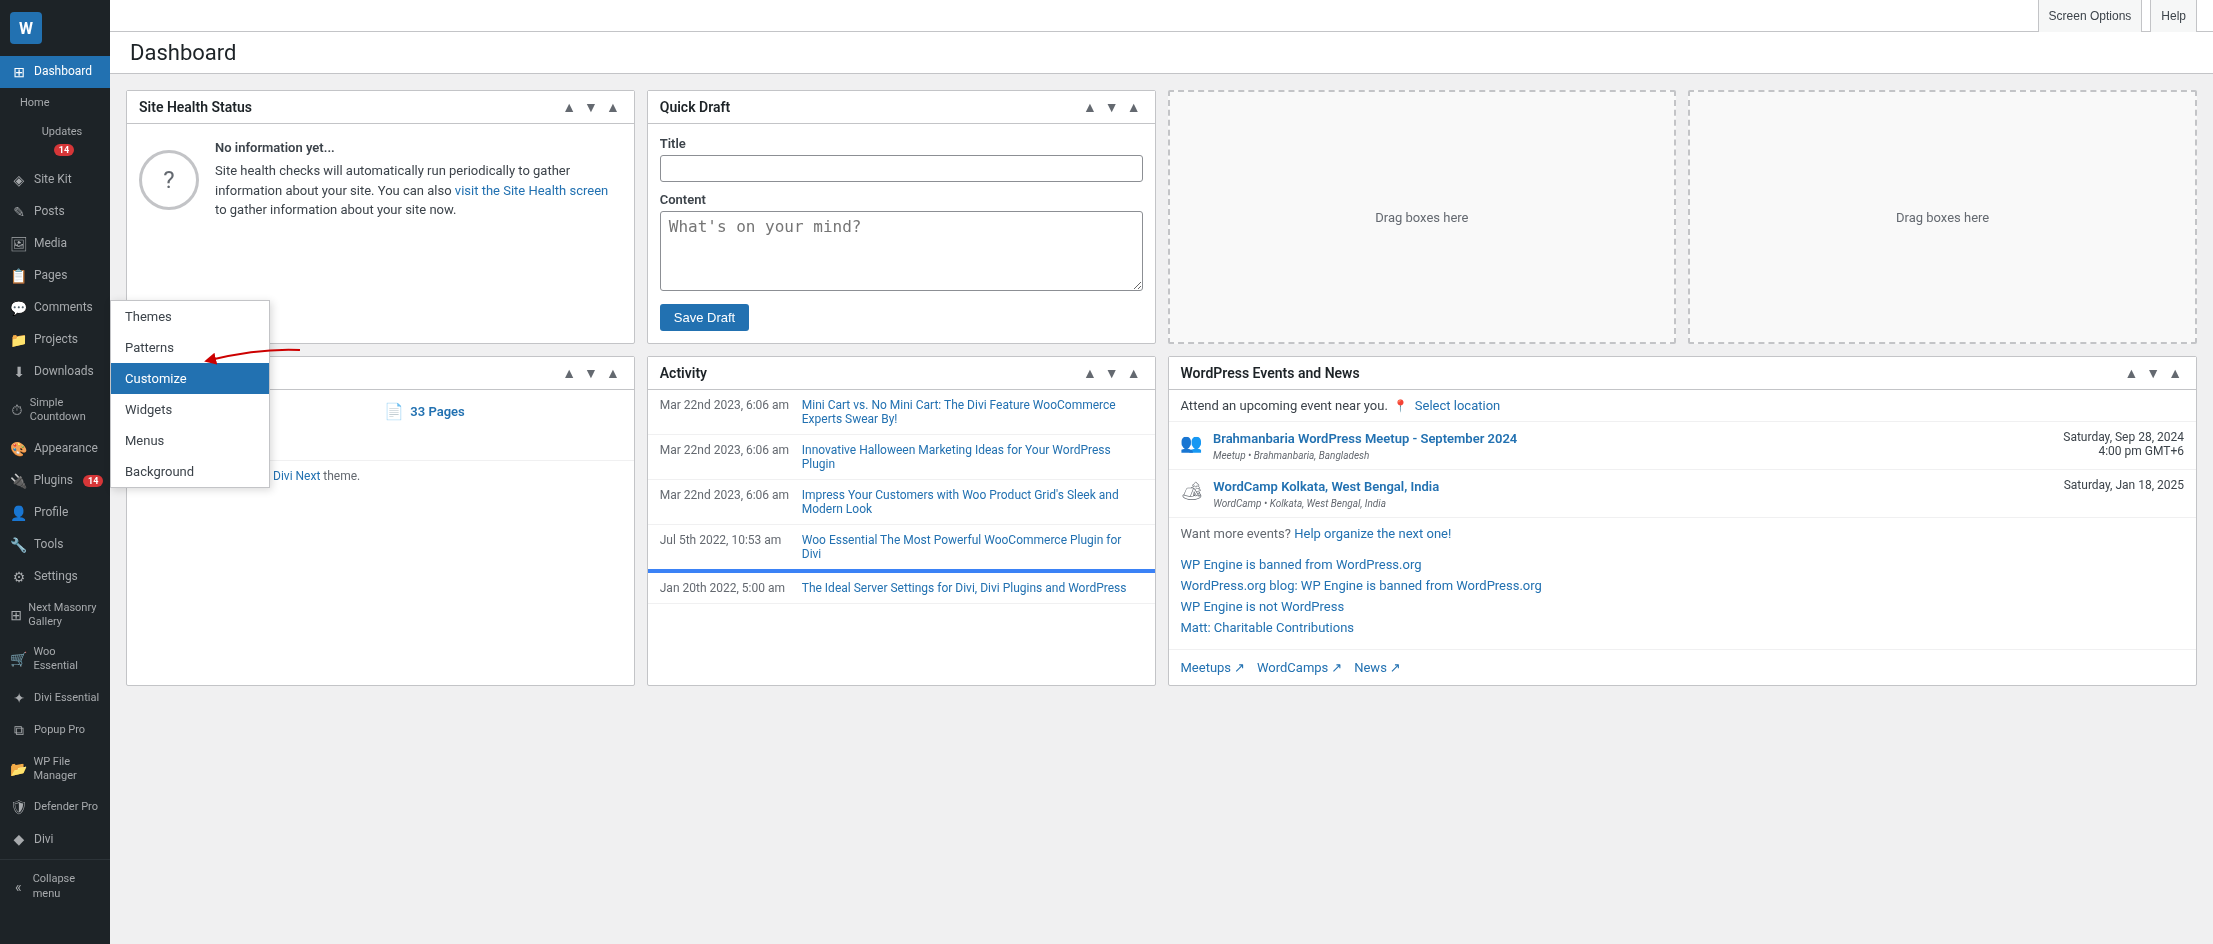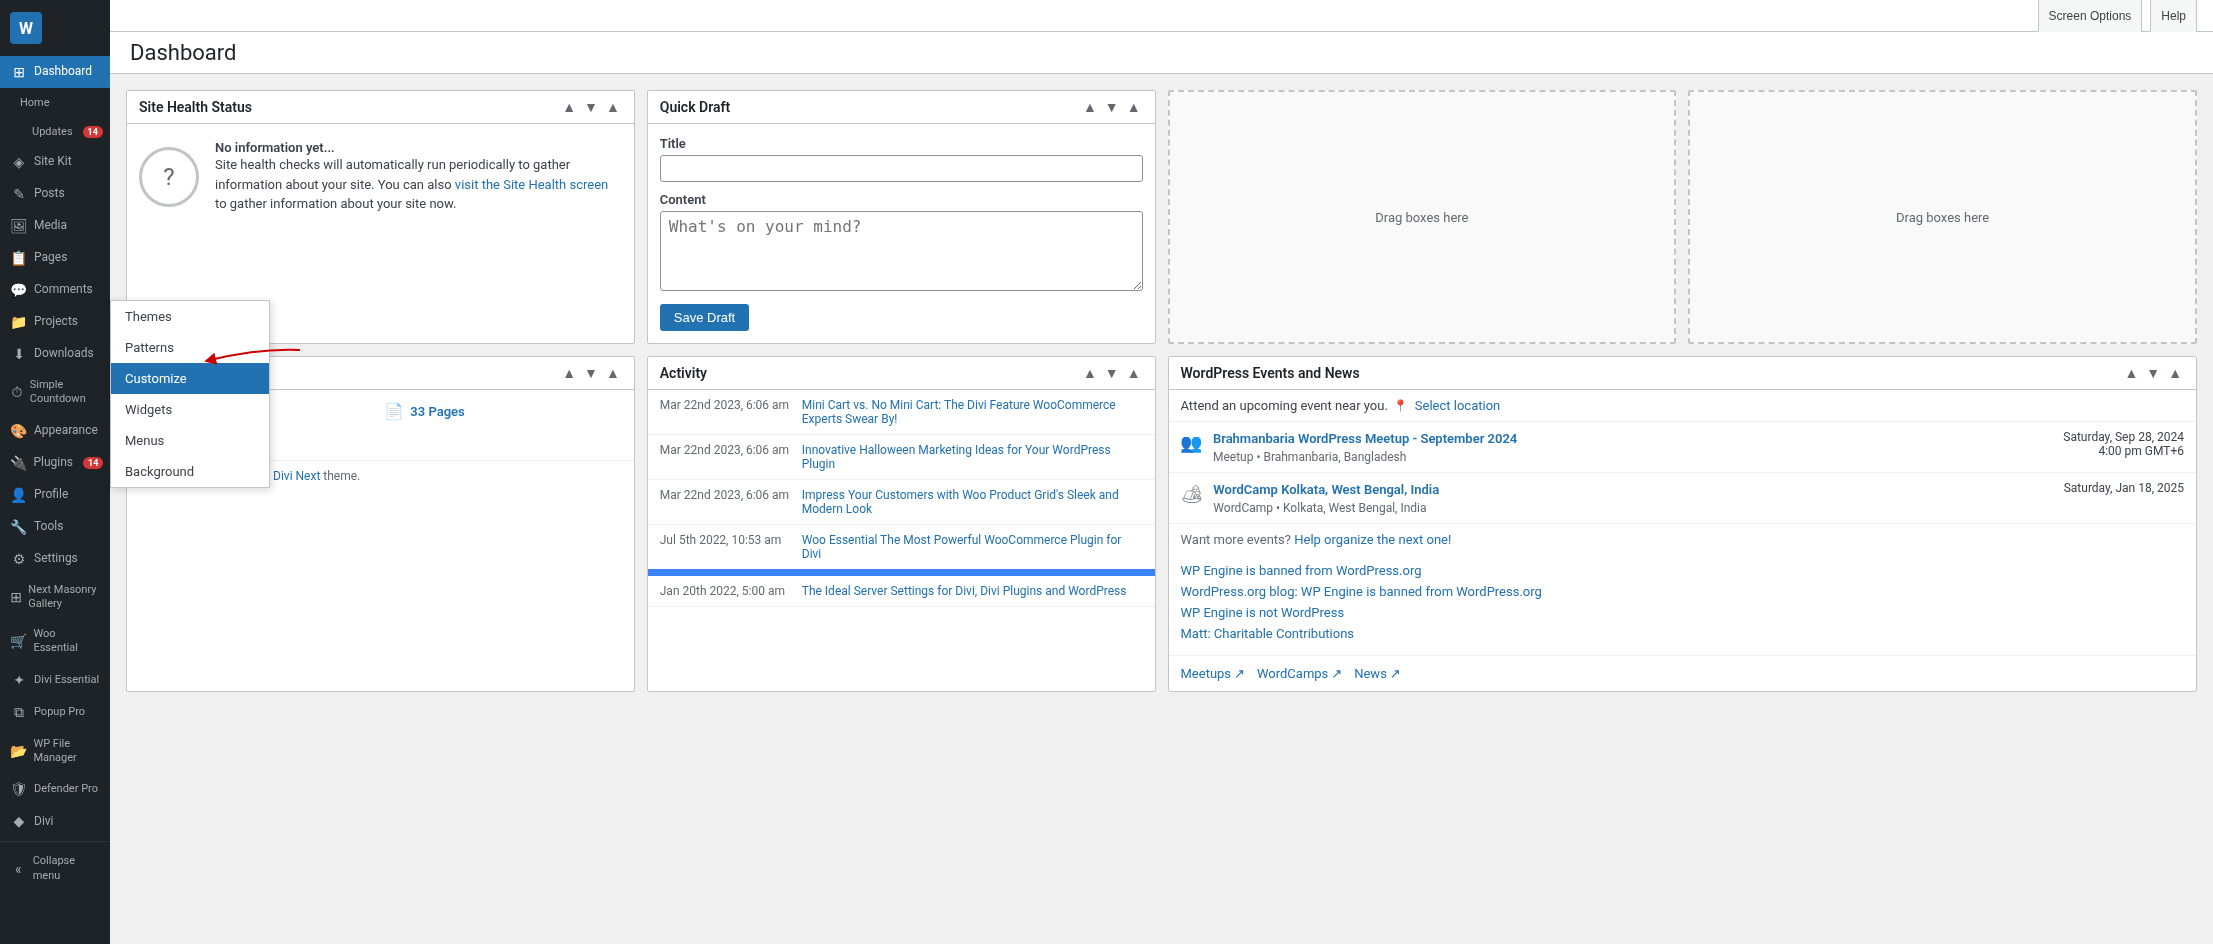--- a/index.html
+++ b/index.html
@@ -80,21 +80,21 @@
     .quick-draft-btn { background: #2271b1; color: white; border: none; border-radius: 3px; padding: 6px 14px; font-size: 13px; cursor: pointer; }
 
     
     .events-header { padding: 8px 12px; display: flex; align-items: center; gap: 6px; border-bottom: 1px solid #f0f0f1; }
     .events-location { color: #2271b1; text-decoration: none; font-size: 13px; }
     .location-icon { color: #2271b1; font-size: 12px; }
     .event-item { display: flex; gap: 10px; padding: 8px 12px; border-bottom: 1px solid #f0f0f1; }
     .event-icon-wrap { font-size: 18px; color: #646970; flex-shrink: 0; margin-top: 2px; }
     .event-details { flex: 1; }
     .event-title { color: #2271b1; text-decoration: none; font-weight: 600; font-size: 13px; line-height: 1.4; }
-    .event-meta { font-size: 12px; color: #646970; margin-top: 2px; }
+    .event-meta { font-size: 10px; color: #646970; margin-top: 2px; font-style: italic; }
     .event-date-col { text-align: right; font-size: 12px; color: #3c434a; min-width: 120px; }
     .events-news-list { padding: 8px 12px; }
     .events-news-item { margin-bottom: 6px; }
     .events-news-link { color: #2271b1; text-decoration: none; font-size: 13px; }
     .events-more { padding: 8px 12px; font-size: 13px; color: #646970; }
     .events-more a { color: #2271b1; text-decoration: none; }
     .events-footer { padding: 10px 12px; border-top: 1px solid #f0f0f1; display: flex; gap: 12px; }
     .events-footer-link { color: #2271b1; text-decoration: none; font-size: 13px; display: flex; align-items: center; gap: 3px; }
 
     .page-header { background: #fff; border-bottom: 1px solid #c3c4c7; padding: 8px 20px; display: flex; align-items: center; justify-content: space-between; flex-shrink: 0; }
@@ -110,21 +110,21 @@
       <div class="sidebar-logo-icon">W</div>
     </div>
 
     <div class="sidebar-item active">
       <span class="item-icon">⊞</span>
       <span class="item-label">Dashboard</span>
     </div>
     <div class="sidebar-item" style="padding-left:20px; font-size:11px;">
       <span>Home</span>
     </div>
-    <div class="sidebar-item" style="padding-left:32px; font-size:11px;">
+    <div class="sidebar-item" style="padding-left:24px; font-size:11px;flex-direction:column;">
       <span>Updates</span>
       <span class="badge">14</span>
     </div>
 
     <div class="sidebar-item">
       <span class="item-icon">◈</span>
       <span class="item-label">Site Kit</span>
     </div>
     <div class="sidebar-item">
       <span class="item-icon">✎</span>
@@ -250,21 +250,21 @@
             <span class="panel-title">Site Health Status</span>
             <div class="panel-controls">
               <button class="panel-ctrl">▲</button>
               <button class="panel-ctrl">▼</button>
               <button class="panel-ctrl">▲</button>
             </div>
           </div>
           <div class="site-health-content">
             <div class="site-health-icon">?</div>
             <div>
-              <div style="font-weight:600; ">No information yet...</div>
+              <div style="font-weight:600; margin-bottom:6px;">No information yet...</div>
               <div class="site-health-text">
                 <span>Site health checks will automatically run periodically to gather information about your site. You can also</span>
                 <a href="#">visit the Site Health screen</a>
                 <span>to gather information about your site now.</span>
               </div>
             </div>
           </div>
         </div>
 
         <div class="panel">
@@ -338,21 +338,21 @@
               <a href="#" class="activity-link">Mini Cart vs. No Mini Cart: The Divi Feature WooCommerce Experts Swear By!</a>
             </div>
             <div class="activity-item" style="padding:8px 12px; border-bottom:1px solid #f0f0f1;">
               <span class="activity-date">Mar 22nd 2023, 6:06 am</span>
               <a href="#" class="activity-link">Innovative Halloween Marketing Ideas for Your WordPress Plugin</a>
             </div>
             <div class="activity-item" style="padding:8px 12px; border-bottom:1px solid #f0f0f1;">
               <span class="activity-date">Mar 22nd 2023, 6:06 am</span>
               <a href="#" class="activity-link">Impress Your Customers with Woo Product Grid's Sleek and Modern Look</a>
             </div>
-            <div class="activity-item" style="padding:8px 12px; border-bottom:7px solid #3b82f6;">
+            <div class="activity-item" style="padding:8px 12px; border-bottom:4px solid #3b82f6;">
               <span class="activity-date">Jul 5th 2022, 10:53 am</span>
               <a href="#" class="activity-link">Woo Essential The Most Powerful WooCommerce Plugin for Divi</a>
             </div>
             <div class="activity-item" style="padding:8px 12px;">
               <span class="activity-date">Jan 20th 2022, 5:00 am</span>
               <a href="#" class="activity-link">The Ideal Server Settings for Divi, Divi Plugins and WordPress</a>
             </div>
           </div>
         </div>
 

